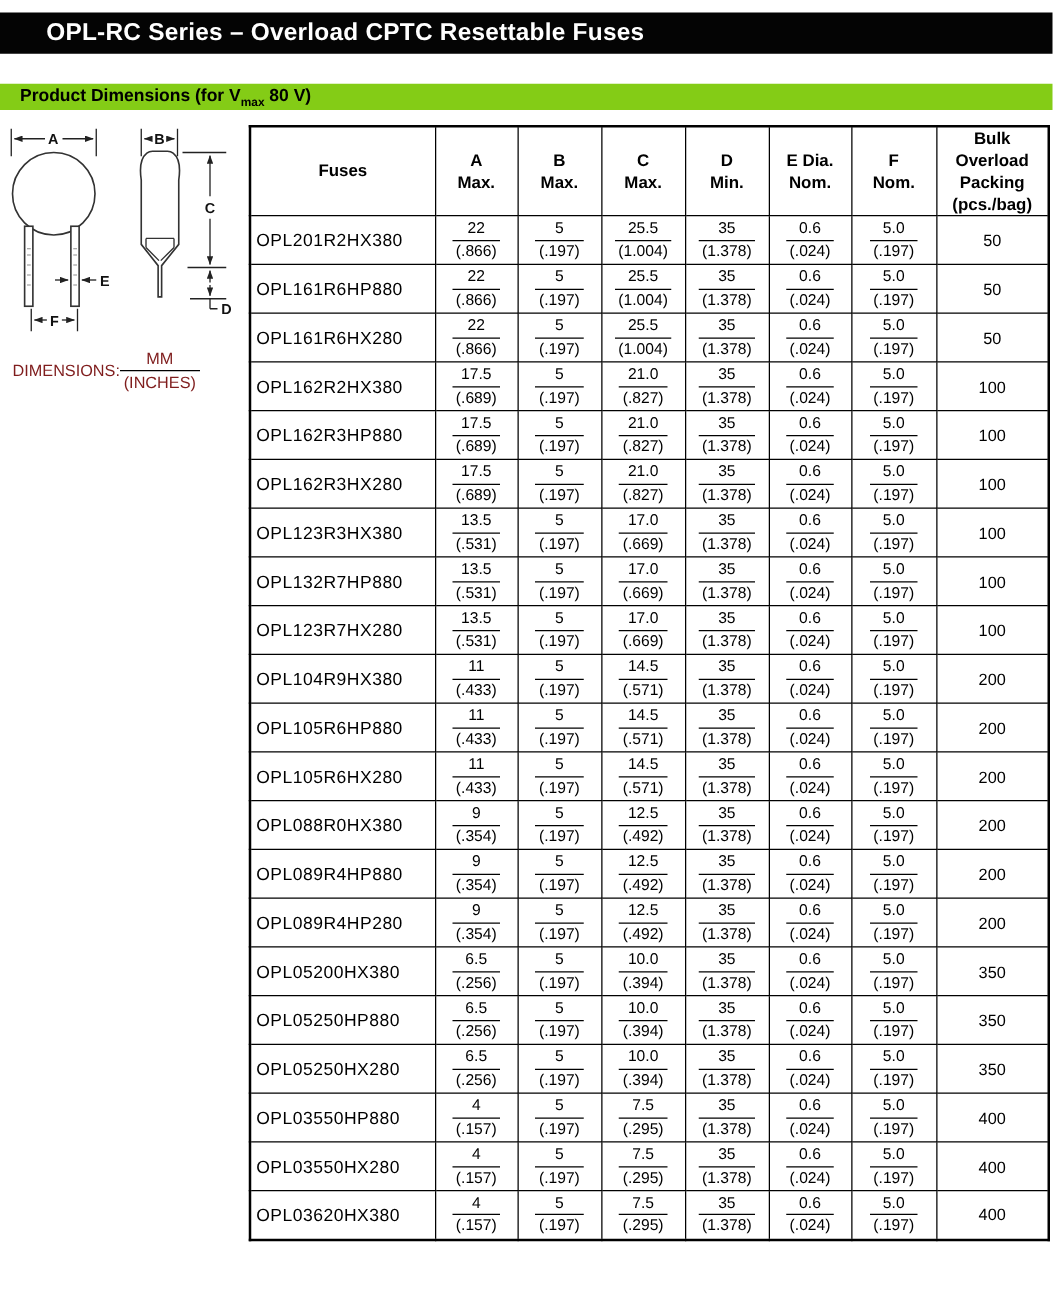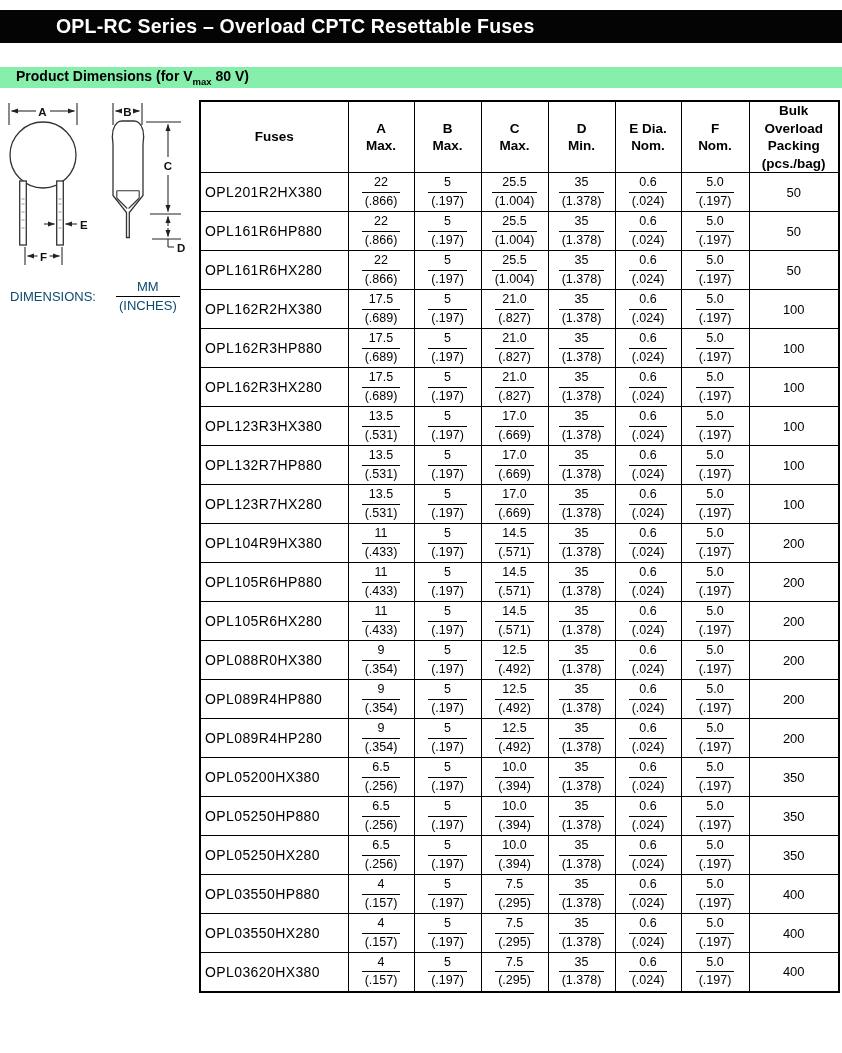--- a/index.html
+++ b/index.html
@@ -8,36 +8,36 @@
     width:842px; height:1053px; background:#ffffff; color:#000;
     font-family:"Liberation Sans", sans-serif; position:relative; overflow:hidden;
   }
 
   .title-bar {
     position:absolute; left:0; top:10px; width:842px; height:33px;
     background:#040404; display:flex; align-items:center;
   }
   .title-text {
     color:#ffffff; font-weight:bold; font-size:19.5px;
-    margin-left:56px; letter-spacing:0.2px; white-space:nowrap;
+    margin-left:37px; letter-spacing:0.2px; white-space:nowrap;
   }
 
   .section-bar {
     position:absolute; left:0; top:67px; width:842px; height:21px;
-    background:#86efac; display:flex; align-items:center;
+    background:#84cc16; display:flex; align-items:center;
   }
   .section-text { font-weight:bold; font-size:14px; margin-left:16px; white-space:nowrap; }
   .section-text sub { font-size:9.5px; font-weight:bold; }
 
   .diagram { position:absolute; left:0; top:97px; }
   .diagram text { font-family:"Liberation Sans", sans-serif; font-weight:bold; font-size:11.5px; fill:#111; }
 
   .dims-caption {
     position:absolute; left:10px; top:279px; display:flex; align-items:center;
-    gap:20px; font-size:13px; color:#0c4a6e;
+    gap:0; font-size:13px; color:#7f1d1d;
   }
 
   .frac { display:inline-block; text-align:center; vertical-align:middle; line-height:1.22; }
   .frac .num { display:block; border-bottom:1.2px solid #000; padding:0 3px 1px; }
   .frac .den { display:block; padding:1px 3px 0; }
 
   .table-wrap { position:absolute; left:199px; top:100px; }
   table.spec { border-collapse:collapse; border:2px solid #000; background:#fff; }
   table.spec th, table.spec td {
     border:1px solid #000; text-align:center; vertical-align:middle; padding:0;

